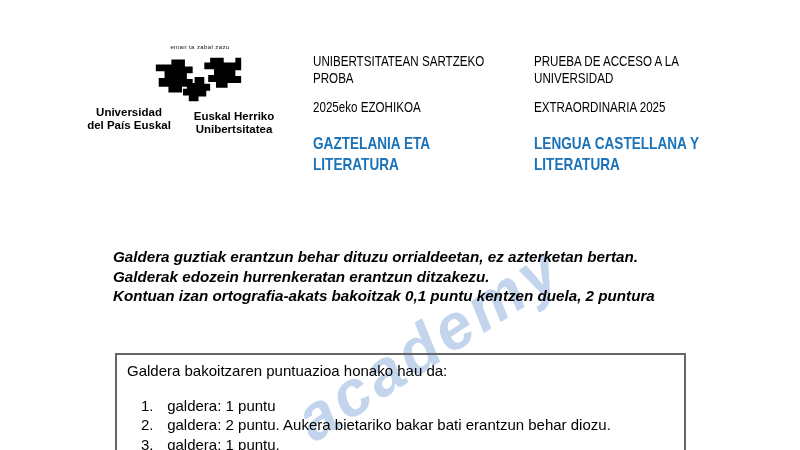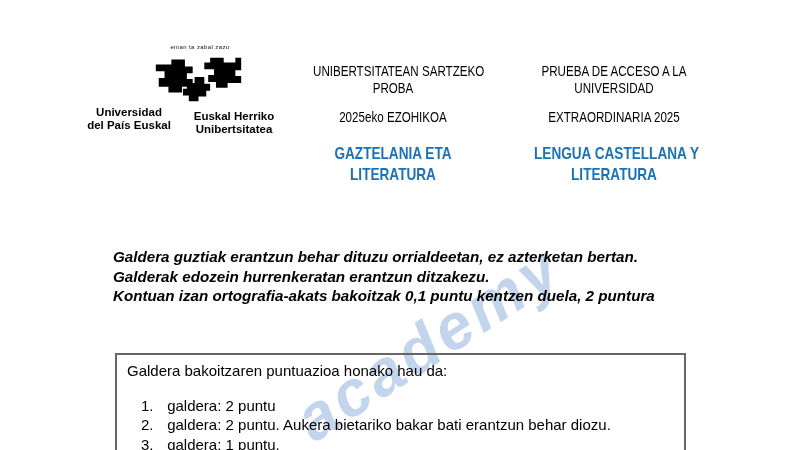--- a/index.html
+++ b/index.html
@@ -20,21 +20,21 @@
   
   .logo-group{position:absolute;left:85px;top:44px;width:200px;}
   .logo-motto{width:160px;margin-left:35px;text-align:center;font-size:6px;letter-spacing:.4px;color:#111;}
   .logo-symbol{position:absolute;left:65px;top:12px;width:97px;height:46px;}
   .logo-names{position:absolute;top:62px;left:0;width:200px;}
   .logo-name-es{position:absolute;left:0;top:0;width:88px;text-align:center;
     font-size:11.5px;line-height:12.5px;font-weight:bold;white-space:nowrap;}
   .logo-name-eu{position:absolute;left:103px;top:4px;width:92px;text-align:center;
     font-size:11.5px;line-height:12.5px;font-weight:bold;white-space:nowrap;}
   
-  .col{position:absolute;top:63px;text-align:center;}
+  .col{position:absolute;top:53px;text-align:left;}
   .col-eu{left:293px;width:200px;}
   .col-es{left:514px;width:200px;}
   .cond{transform:scaleX(0.8);transform-origin:50% 50%;}
   .exam-title{font-size:14.5px;line-height:17px;white-space:nowrap;}
   .session{margin-top:12px;font-size:14.5px;line-height:17px;white-space:nowrap;}
   .subject{margin-top:17px;font-size:17px;line-height:21px;font-weight:bold;
     color:var(--subject-blue,#1b72b8);white-space:nowrap;}
   
   .instructions{position:absolute;left:113px;top:247px;
     font-weight:bold;font-style:italic;font-size:15.2px;line-height:19.7px;white-space:nowrap;}
@@ -103,21 +103,21 @@
       <div>Galdera guztiak erantzun behar dituzu orrialdeetan, ez azterketan bertan.</div>
       <div>Galderak edozein hurrenkeratan erantzun ditzakezu.</div>
       <div>Kontuan izan ortografia-akats bakoitzak 0,1 puntu kentzen duela, 2 puntura</div>
     </div>
 
     <div class="scoring-box">
       <div class="box-intro">Galdera bakoitzaren puntuazioa honako hau da:</div>
       <div class="box-list">
         <div class="box-item">
           <span class="item-num">1.</span>
-          <span class="item-text">galdera: 2 puntu</span>
+          <span class="item-text">galdera: 1 puntu</span>
         </div>
         <div class="box-item">
           <span class="item-num">2.</span>
           <span class="item-text">galdera: 2 puntu. Aukera bietariko bakar bati erantzun behar diozu.</span>
         </div>
         <div class="box-item">
           <span class="item-num">3.</span>
           <span class="item-text">galdera: 1 puntu.</span>
         </div>
       </div>

